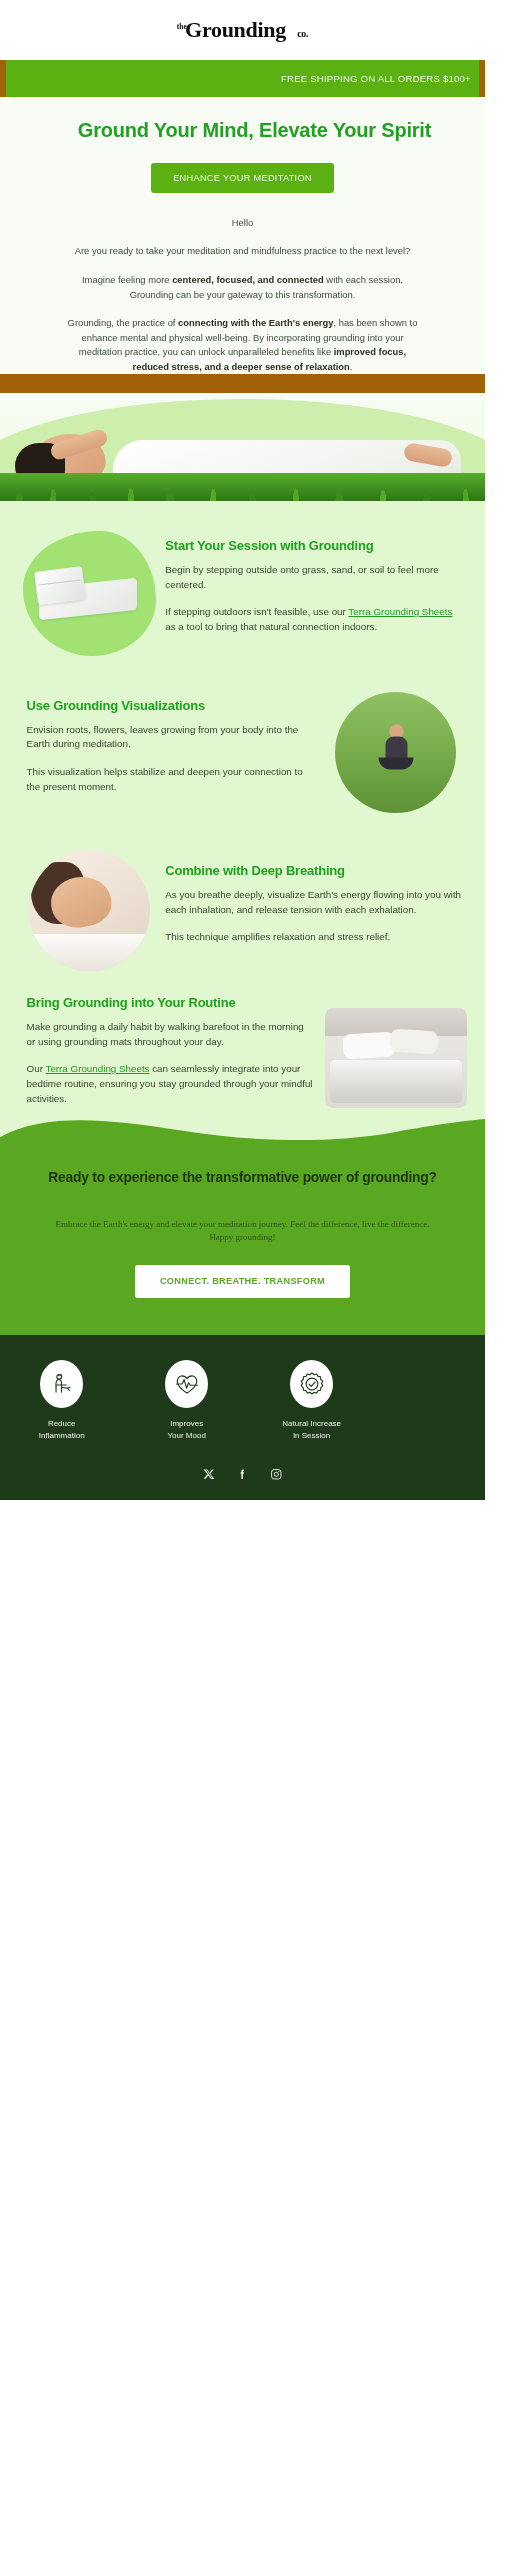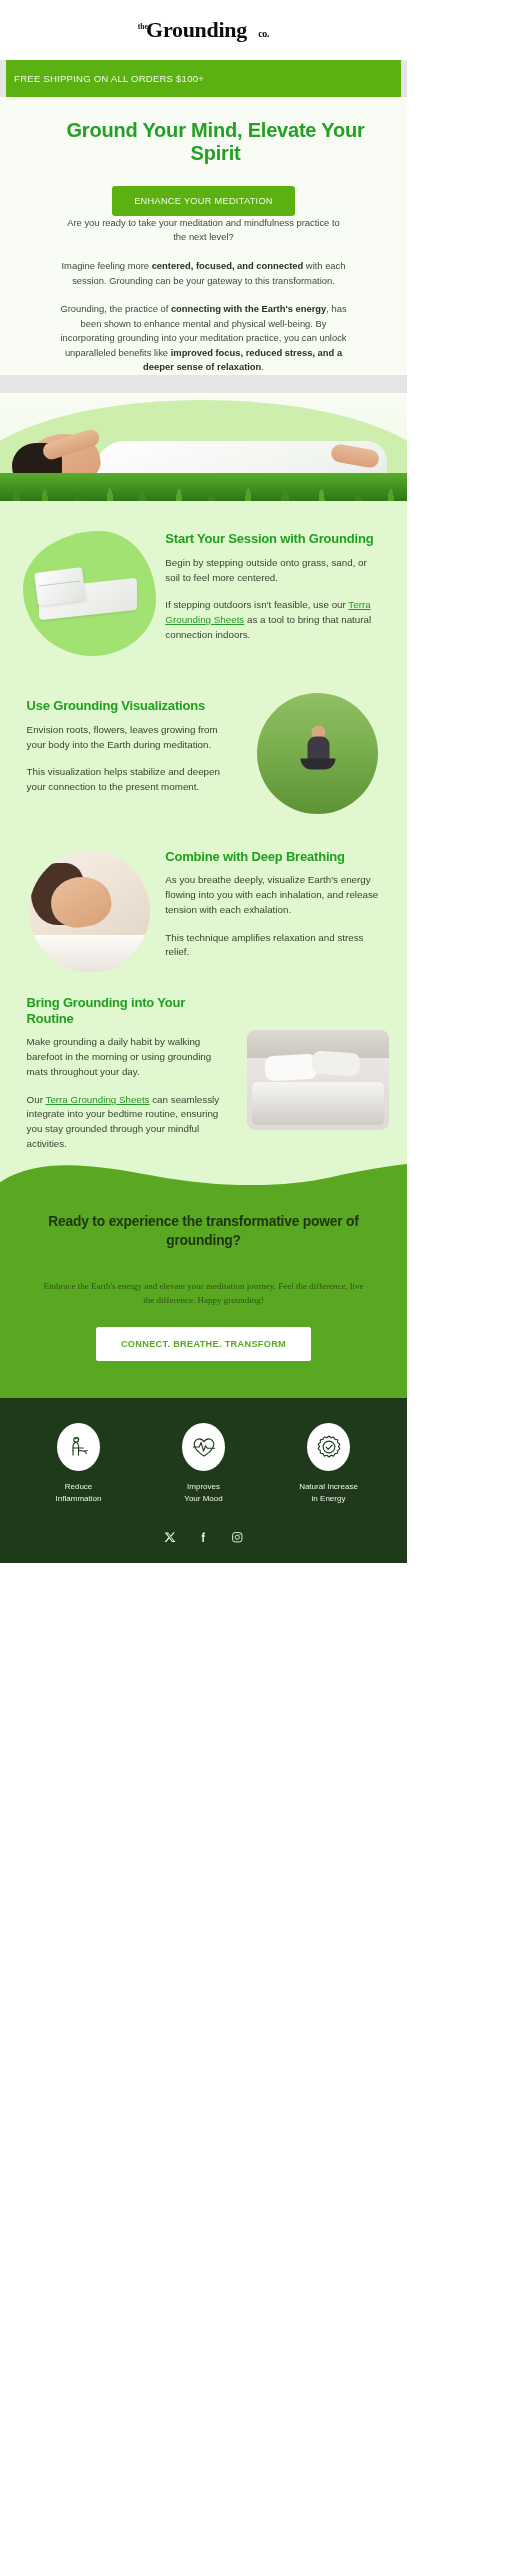--- a/index.html
+++ b/index.html
@@ -2,23 +2,23 @@
 <html style="font-size:13.3px"><head>
 <meta charset="utf-8">
 <style>
   * { box-sizing: border-box; margin: 0; padding: 0; }
   html, body {
     width: 513px;
     background: #ffffff;
     font-family: "Liberation Sans", sans-serif;
   }
   .page {
-    width: 407px;
+    width: 485px;
     position: relative;
-    background: #e5e5e5;
+    background: #a16207;
     overflow: hidden;
   }
 
   
   .logo-bar {
     background: #ffffff;
     height: 60px;
     display: flex;
     align-items: center;
     justify-content: center;
@@ -46,21 +46,21 @@
     font-size: 10px;
     font-weight: 700;
     margin-left: -0.8px;
     padding-left: 12px;
   }
 
   
   .ship-bar {
     background: #5bb012;
     color: #f1f8ea;
-    text-align: left;
+    text-align: right;
     font-size: 9.6px;
     letter-spacing: 0.2px;
     padding: 13.3px 8.3px 12.5px;
     margin: 0 5.8px;
   }
 
   
   .hero {
     background: #f8fcf4;
     padding: 22px 0 0;
@@ -393,21 +393,20 @@
     font-family: "Liberation Sans", sans-serif;
   }
 
   
   .footer {
     background: #1e3a1b;
     padding: 25px 16.7px 16.7px;
   }
   .benefits {
     display: flex;
-    justify-content: center;
     gap: 35px;
   }
   .benefit { width: 90px; text-align: center; }
   .benefit .icon-circle {
     width: 43px; height: 48px;
     background: #ffffff;
     border-radius: 50%;
     margin: 0 auto 10px;
     display: flex;
     align-items: center;
@@ -448,20 +447,21 @@
   </div>
 
   <div class="ship-bar">FREE SHIPPING ON ALL ORDERS $100+</div>
 
   <div class="hero">
     <h1>Ground Your Mind, Elevate Your Spirit</h1>
     <div class="cta-top-wrap">
       <button class="cta-top">ENHANCE YOUR MEDITATION</button>
     </div>
     <div class="body">
+      <p class="greet">Hello</p>
       <p>Are you ready to take your meditation and mindfulness practice to the next level?</p>
       <p><span>Imagine feeling more </span><b>centered, focused, and connected</b><span> with each session. Grounding can be your gateway to this transformation.</span></p>
       <p><span>Grounding, the practice of </span><b>connecting with the Earth's energy</b><span>, has been shown to enhance mental and physical well-being. By incorporating grounding into your meditation practice, you can unlock unparalleled benefits like </span><b>improved focus, reduced stress, and a deeper sense of relaxation</b><span>.</span></p>
     </div>
   </div>
 
   <div class="hero-image">
     <div class="sky"></div>
     <div class="dome"></div>
     <div class="hero-photo">
@@ -594,21 +594,21 @@
       <div class="benefit">
         <div class="icon-circle">
           <svg width="26" height="26" viewBox="0 0 32 32" fill="none" stroke="#1e3a1b" stroke-width="1.4" stroke-linecap="round" stroke-linejoin="round">
             <path d="M16 2.5 l2.6 2.1 3.2 -1 1.5 3 3.3 0.5 0.1 3.3 2.6 2.1 -1.6 2.9 1.6 2.9 -2.6 2.1 -0.1 3.3 -3.3 0.5 -1.5 3 -3.2 -1 -2.6 2.1 -2.6 -2.1 -3.2 1 -1.5 -3 -3.3 -0.5 -0.1 -3.3 -2.6 -2.1 1.6 -2.9 -1.6 -2.9 2.6 -2.1 0.1 -3.3 3.3 -0.5 1.5 -3 3.2 1 Z"></path>
             <circle cx="16" cy="16" r="7.2"></circle>
             <path d="M12.4 16.2 l2.6 2.6 4.8 -5"></path>
           </svg>
         </div>
         <div class="lbl">
           <div>Natural Increase</div>
-          <div>in Energy</div>
+          <div>in Session</div>
         </div>
       </div>
     </div>
 
     <div class="socials">
       <a href="#">
         <svg width="12.5" height="12.5" viewBox="0 0 24 24" fill="#eef3ea">
           <path d="M17.5 3h3.3l-7.2 8.2L22 21h-6.6l-5.2-6.6L4.3 21H1l7.7-8.8L1.3 3H8l4.7 6.1L17.5 3Zm-1.2 16h1.8L7.8 4.9H5.9L16.3 19Z"></path>
         </svg>
       </a>

